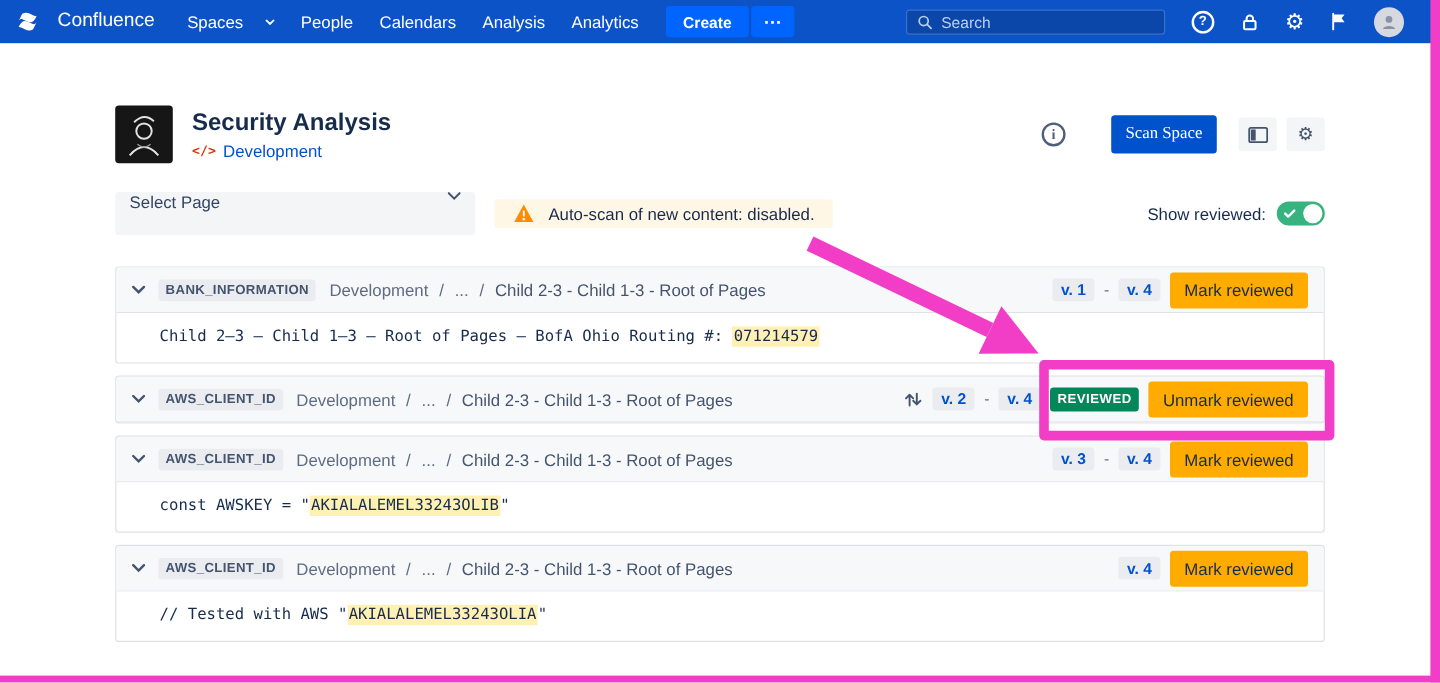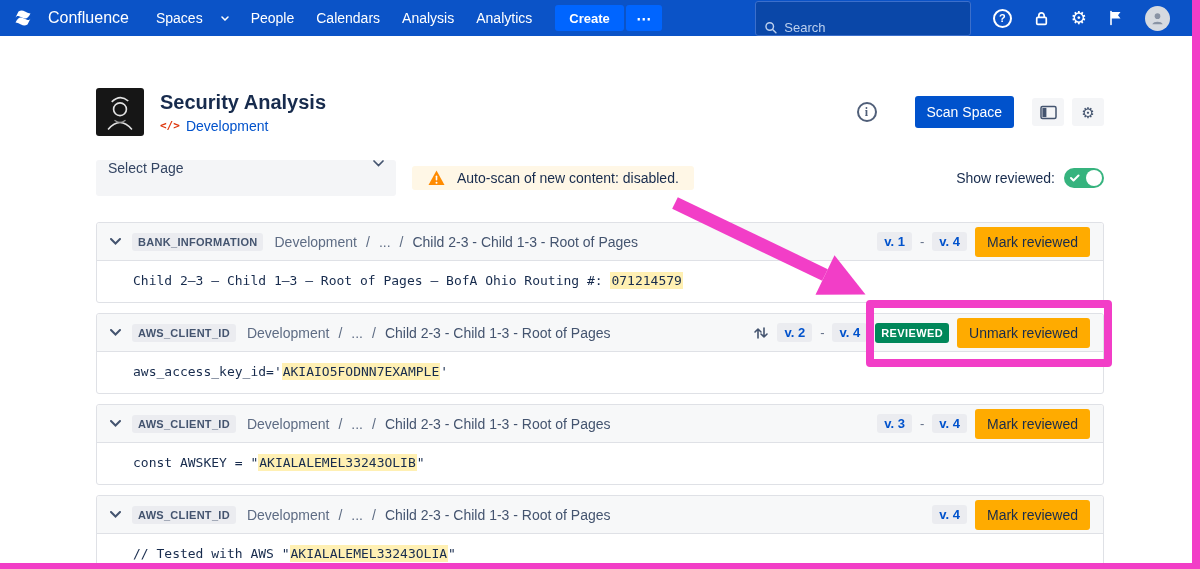--- a/index.html
+++ b/index.html
@@ -7,41 +7,41 @@
   body { font-family:"Liberation Sans", sans-serif; background:#fff; overflow:hidden; }
   .page { position:relative; width:1200px; height:569px; background:#fff; overflow:hidden; }
 
   
   .topnav { display:flex; align-items:center; height:36px; background:var(--nav-bg,#0B53C7); padding:0 14px; color:#fff; }
   .brand { display:flex; align-items:center; gap:16px; font-weight:normal; font-size:16px; cursor:pointer; }
   .nav-links { display:flex; align-items:center; margin-left:16px; height:36px; }
   .nav-link { padding:0 11px; font-size:14px; display:flex; align-items:center; gap:18px; height:40px; cursor:pointer; white-space:nowrap; }
   .btn-create { margin-left:12px; background:var(--nav-button,#0065FF); color:#fff; border:none; border-radius:3px; height:26px; padding:0 14px; font-size:13px; font-weight:600; font-family:inherit; cursor:pointer; }
   .btn-more { margin-left:2px; background:var(--nav-button,#0065FF); color:#fff; border:none; border-radius:3px; height:26px; width:36px; font-size:15px; font-weight:bold; font-family:inherit; cursor:pointer; line-height:1; }
-  .nav-search { margin-left:auto; display:flex; align-items:flex-end; gap:7px; background:var(--search-bg,#0A47A8); border:1px solid #3C6FCB; border-radius:3px; height:35px; width:216px; padding:0 8px; }
+  .nav-search { margin-left:auto; display:flex; align-items:center; gap:7px; background:var(--search-bg,#0A47A8); border:1px solid #3C6FCB; border-radius:3px; height:21px; width:216px; padding:0 8px; }
   .nav-search input { background:transparent; border:none; outline:none; color:#fff; font-size:13px; width:100%; font-family:inherit; }
   .nav-search input::placeholder { color:#BCD0EE; }
   .nav-icons { display:flex; align-items:center; gap:21px; margin-left:22px; margin-right:16px; }
   .icon-circle { width:19px; height:19px; border:2px solid #fff; border-radius:50%; display:flex; align-items:center; justify-content:center; font-size:11px; font-weight:bold; cursor:pointer; }
   .nav-gear { font-size:18px; line-height:1; cursor:pointer; }
   .avatar { width:25px; height:25px; border-radius:50%; background:#D6DAE0; display:flex; align-items:center; justify-content:center; cursor:pointer; }
 
   
   .main { padding:0 96px; }
   .space-header { display:flex; align-items:center; margin-top:52px; }
   .space-icon { width:48px; height:48px; border-radius:3px; background:#161616; flex:none; display:flex; align-items:center; justify-content:center; }
   .space-meta { margin-left:16px; }
   .space-title { font-size:20px; font-weight:600; color:var(--text,#172B4D); }
   .space-sub { display:flex; align-items:center; gap:6px; margin-top:4px; }
   .code-icon { font-family:"DejaVu Sans Mono", monospace; font-size:11px; font-weight:bold; color:#DE350B; }
   .space-link { color:var(--accent,#0052CC); font-size:14px; text-decoration:none; cursor:pointer; }
   .header-actions { margin-left:auto; display:flex; align-items:center; }
   .info-icon { width:20px; height:20px; border:2px solid #505F79; border-radius:50%; color:#505F79; display:flex; align-items:center; justify-content:center; font-size:12px; font-weight:bold; font-family:"Liberation Serif", serif; cursor:pointer; margin-right:26px; }
   .btn-subtle { background:var(--subtle-bg,#F4F5F7); color:#344563; border:none; border-radius:3px; height:32px; padding:0 12px; font-size:14px; font-family:inherit; display:flex; align-items:center; gap:7px; cursor:pointer; }
-  .btn-primary { background:var(--accent,#0052CC); color:#fff; border:none; border-radius:3px; height:32px; padding:0 12px; font-size:14px; font-weight:500; font-family:Liberation Sans, sans-serif; margin-left:12px; cursor:pointer; }
+  .btn-primary { background:var(--accent,#0052CC); color:#fff; border:none; border-radius:3px; height:32px; padding:0 12px; font-size:14px; font-weight:500; font-family:Liberation Serif, serif; margin-left:12px; cursor:pointer; }
   .btn-icon { width:32px; height:28px; background:var(--subtle-bg,#F4F5F7); border:none; border-radius:3px; display:flex; align-items:center; justify-content:center; color:#44546F; cursor:pointer; margin-left:8px; }
   .btn-icon.first { margin-left:18px; }
   .btn-icon .glyph { font-size:15px; line-height:1; }
 
   
   .controls { display:flex; align-items:center; margin-top:24px; }
   .select-page { width:300px; height:36px; background:var(--subtle-bg,#F4F5F7); border-radius:3px; display:flex; align-items:flex-start; padding:0 12px; color:#344563; font-size:14px; cursor:pointer; }
   .select-page svg { margin-left:auto; }
   .warning { margin-left:16px; height:24px; background:var(--warning-bg,#FFF7E6); border-radius:3px; display:flex; align-items:center; gap:11px; padding:0 15px; font-size:14px; color:var(--text,#172B4D); }
   .show-reviewed { margin-left:auto; display:flex; align-items:center; gap:9px; font-size:14px; color:var(--text,#172B4D); }
@@ -244,21 +244,20 @@
                 <path d="M5,13 L5,4 M2,7 L5,4 L8,7" fill="none" stroke="#44546F" stroke-width="1.6" stroke-linecap="round" stroke-linejoin="round"></path>
                 <path d="M11,3 L11,12 M8,9 L11,12 L14,9" fill="none" stroke="#44546F" stroke-width="1.6" stroke-linecap="round" stroke-linejoin="round"></path>
               </svg>
             <span class="ver">v. 2</span>
             <span class="ver-sep">-</span>
             <span class="ver">v. 4</span>
             <span class="badge-reviewed">REVIEWED</span>
             <button class="btn-action">Unmark reviewed</button>
           </span>
         </div>
-        <div class="f-content"><span>aws_access_key_id='</span><mark>AKIAIO5FODNN7EXAMPLE</mark><span>'</span></div>
       </section>
 
       <section class="finding">
         <div class="f-header">
           <span class="chev">
               <svg width="11" height="7" viewBox="0 0 11 7">
                 <polyline points="1,1 5.5,5.5 10,1" fill="none" stroke="#44546F" stroke-width="2" stroke-linecap="round"></polyline>
               </svg>
             </span>
           <span class="type-badge">AWS_CLIENT_ID</span>

